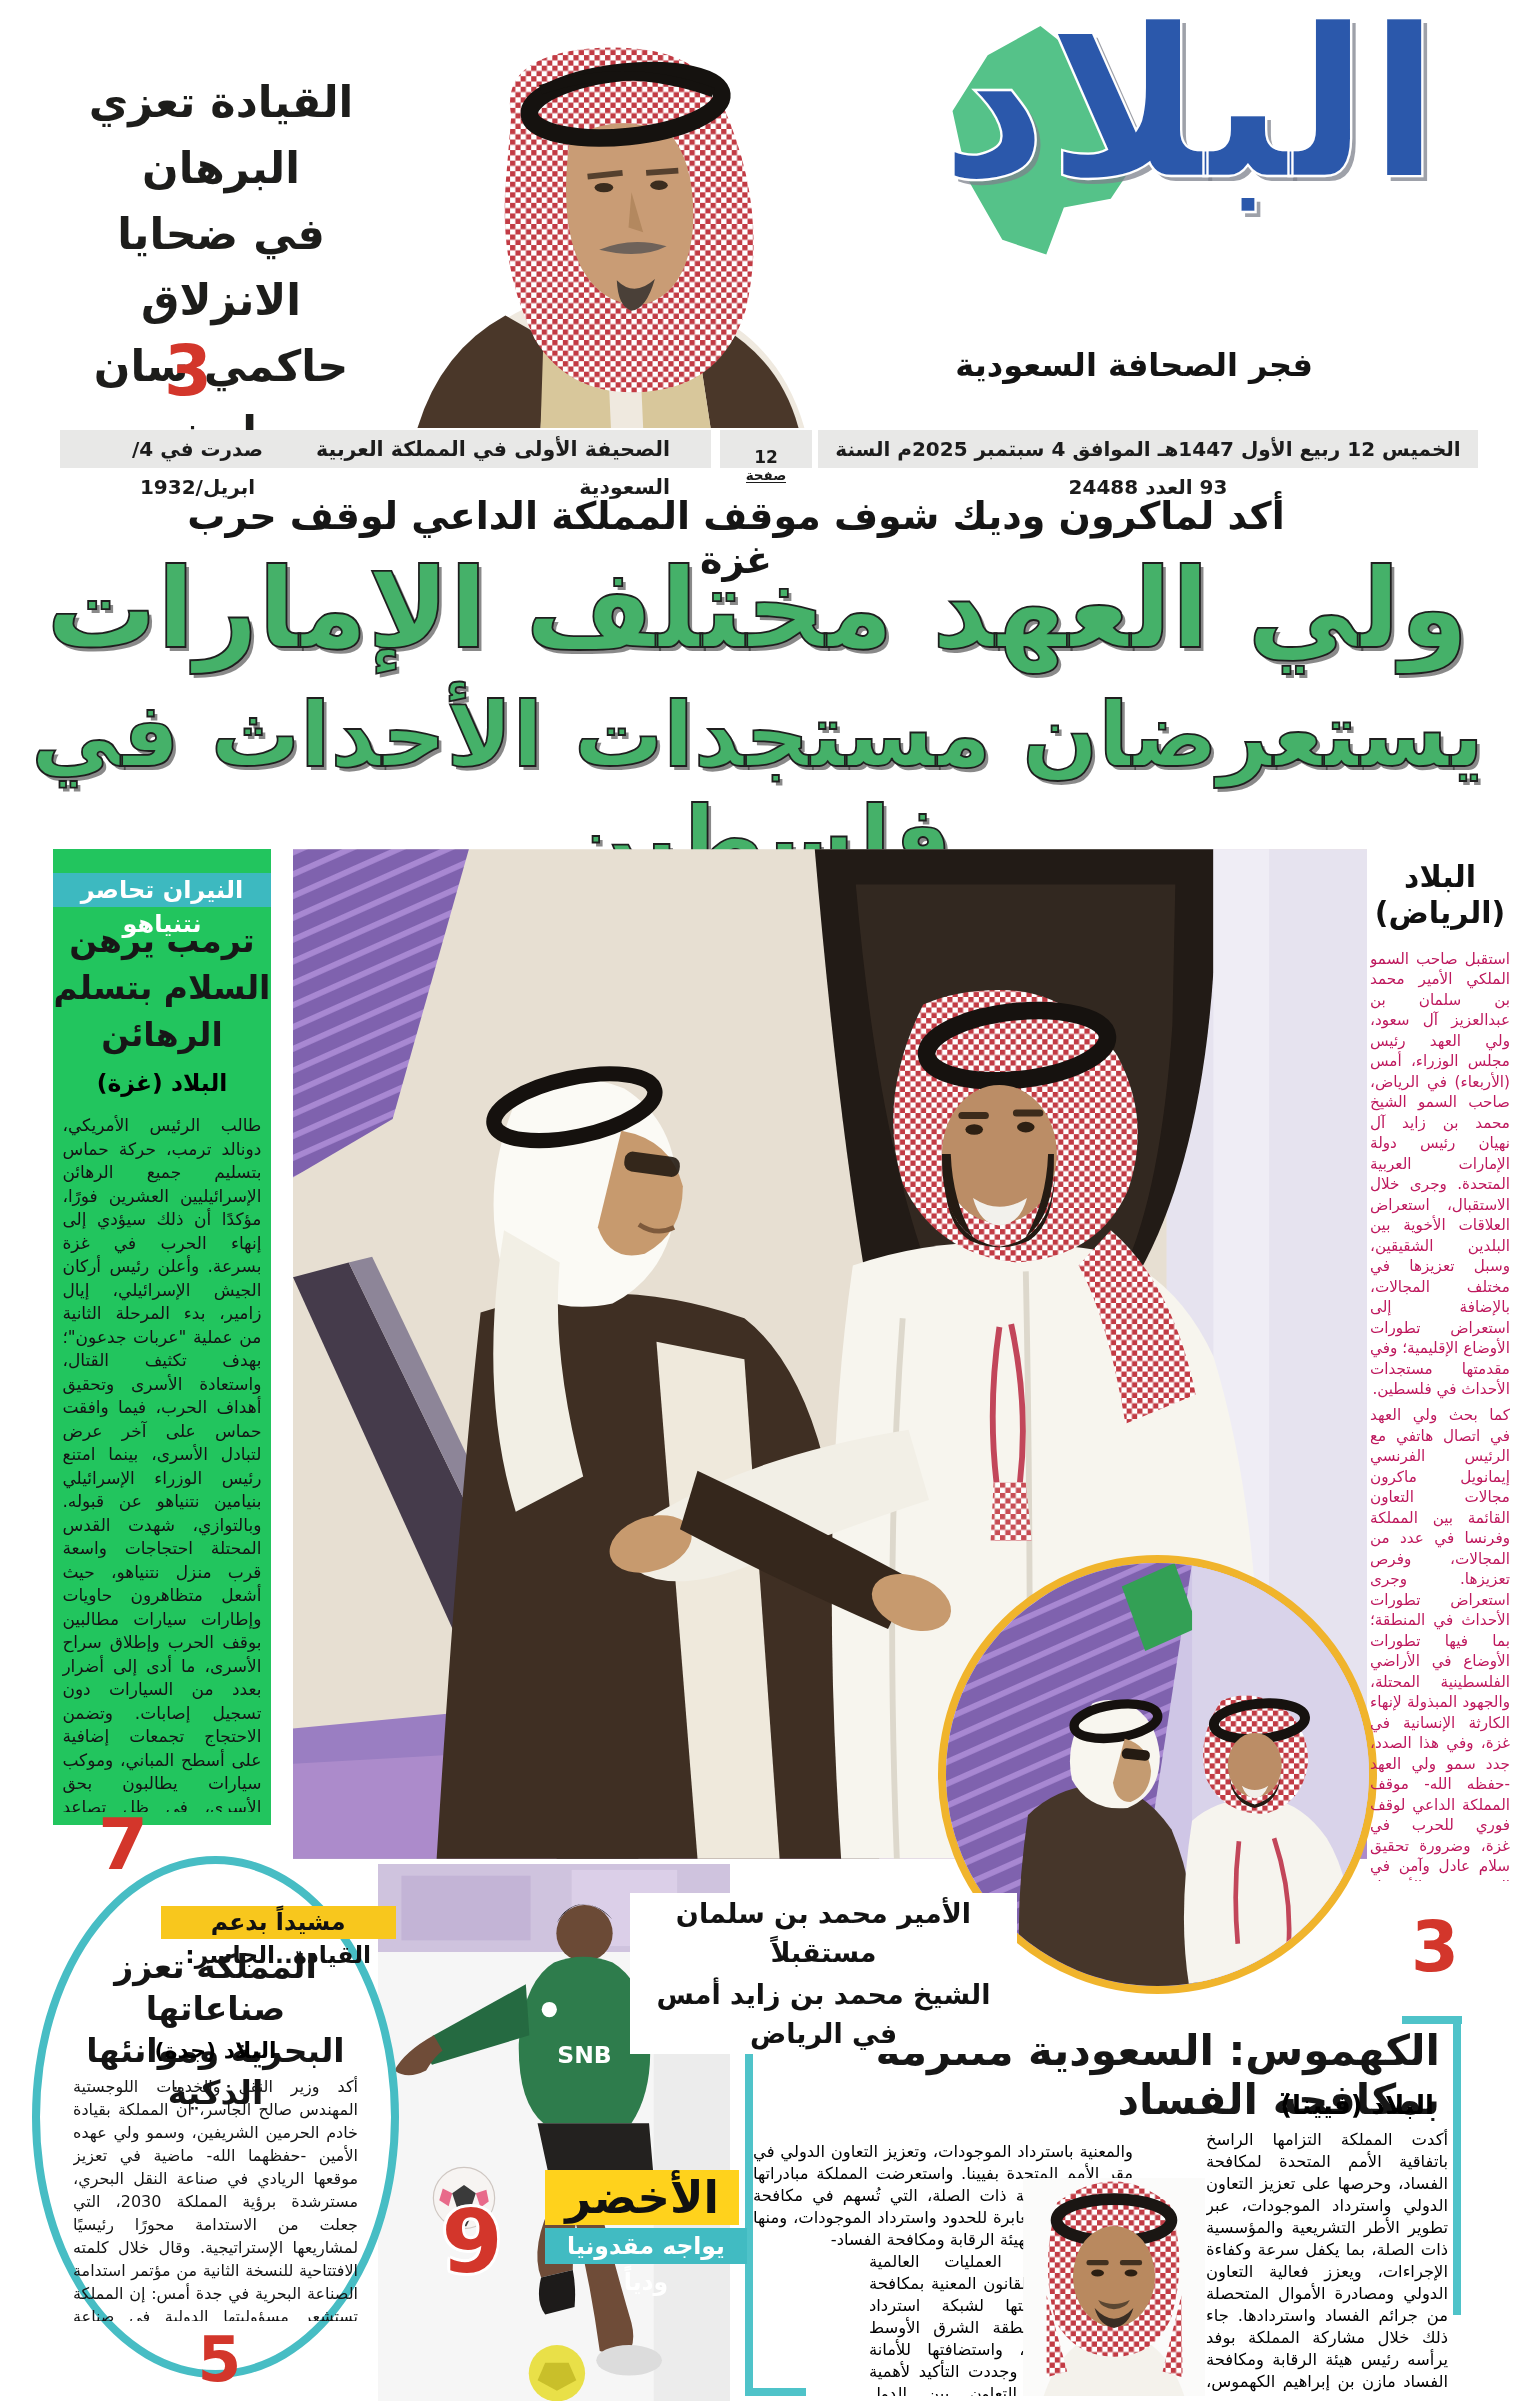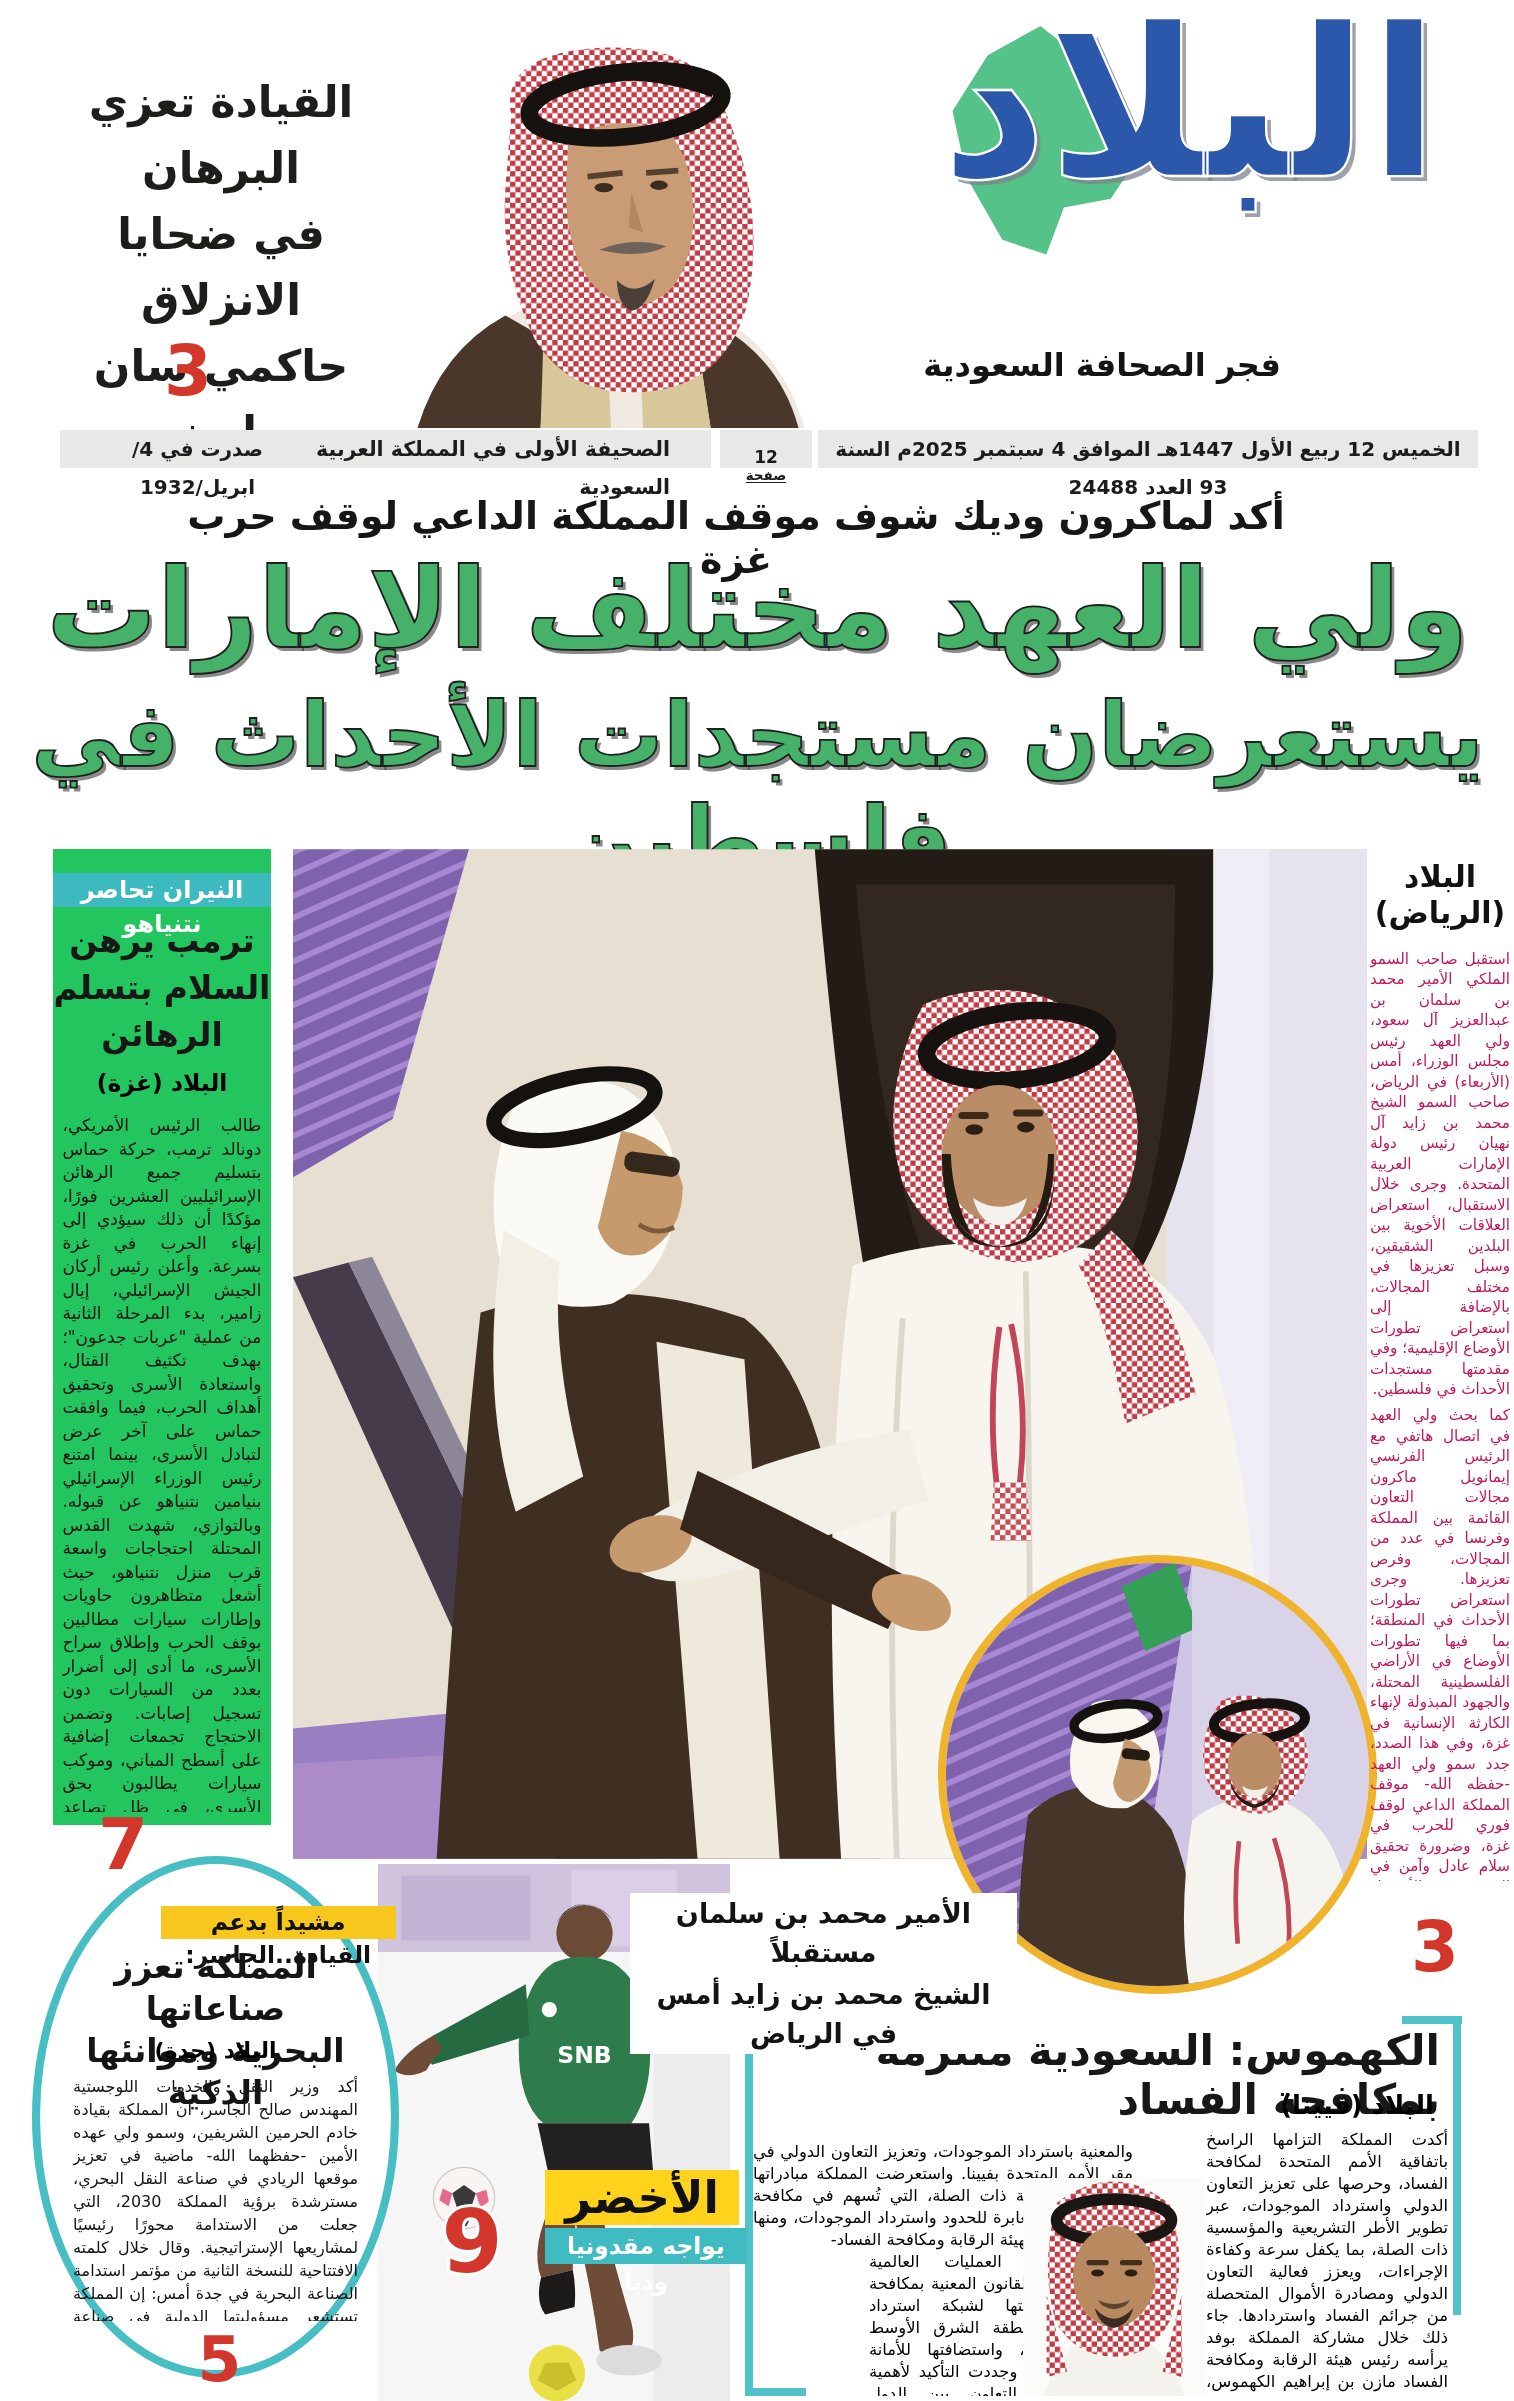--- a/index.html
+++ b/index.html
@@ -7,21 +7,21 @@
   .abs{position:absolute;}
   
   .tl-head{left:32px; top:69px; width:378px; font-size:43px; line-height:66px; font-weight:bold; text-align:center; color:#1d1d1b;}
   .pageref{color:#d3362b; font-weight:bold;}
   .tl-ref{left:135px; top:331px; width:106px; font-size:69px; text-align:center;}
   .salman{left:394px; top:34px; width:428px; height:394px;}
   .logo-wrap{left:874px; top:17.6px; width:633px; height:375px;}
   .logo-map{position:absolute; right:364px; top:5.9px; width:211px; height:252px;}
   .logo-word{position:absolute; right:11.7px; top:-35px; width:610px; text-align:center; font-size:208px; font-weight:bold; color:#2b58ab;
              -webkit-text-stroke:2.3px #ffffff; text-shadow:4.7px 5.3px 0 rgba(125,130,140,.75);}
-  .logo-tag{position:absolute; right:194px; top:328px; width:422px; text-align:center; font-size:32px; font-weight:bold; color:#141414;}
+  .logo-tag{position:absolute; right:194px; top:328px; width:422px; text-align:right; font-size:32px; font-weight:bold; color:#141414;}
   
   .strip{top:430px; height:38px; background:#e8e8e7; color:#1c1c1c;}
   .strip-r{left:818px; width:660px; font-size:20px; font-weight:bold; line-height:38px; text-align:center;}
   .strip-m{left:720px; width:92px; text-align:center;}
   .strip-m .n{display:block; font-size:17px; font-weight:bold; line-height:22px; padding-top:16px;}
   .strip-m .w{display:inline-block; font-size:13.5px; font-weight:bold; line-height:14px; border-bottom:1.2px solid #1c1c1c;}
   .strip-l{left:60px; width:651px;}
   .strip-l .first{position:absolute; right:41px; top:0; width:375px; text-align:right; font-size:20.5px; font-weight:bold; line-height:38px;}
   .strip-l .founded{position:absolute; left:32px; top:0; width:211px; text-align:center; font-size:20px; font-weight:bold; line-height:38px;}
   

